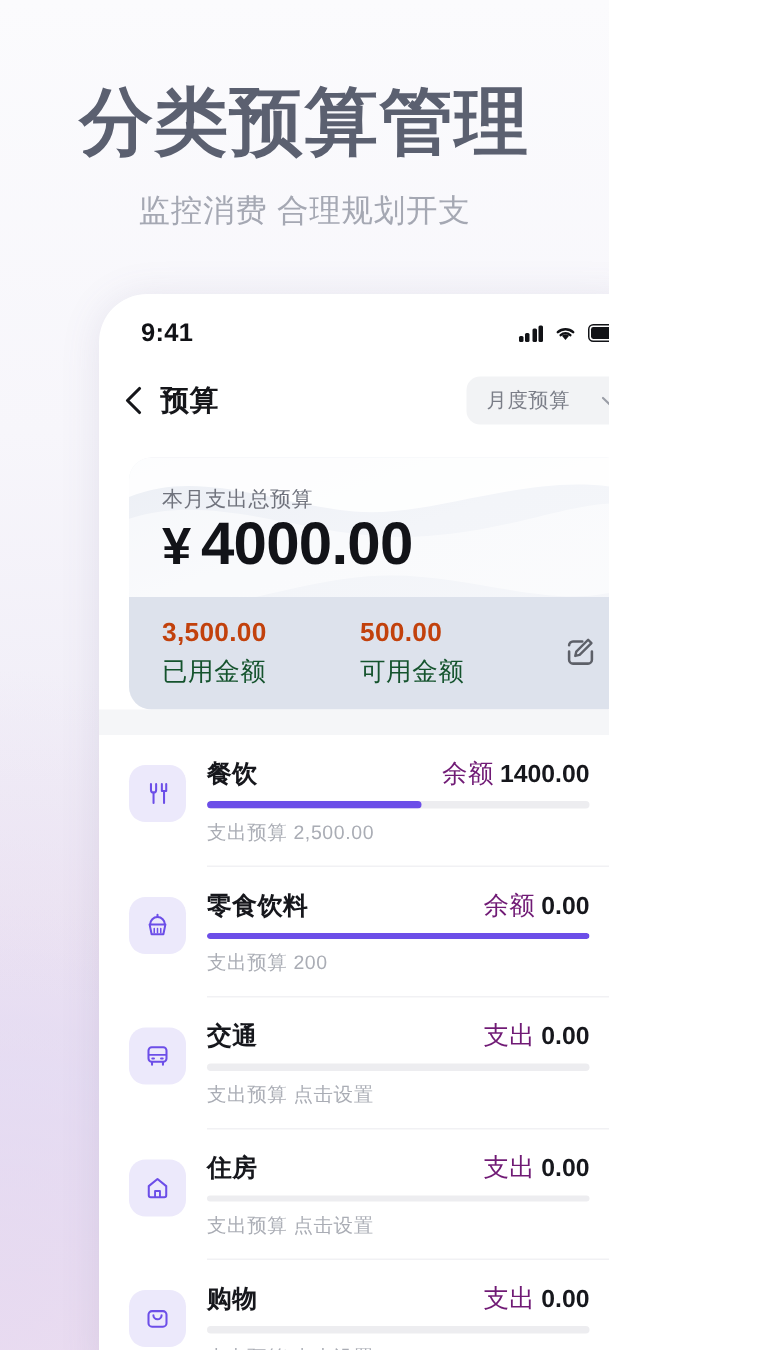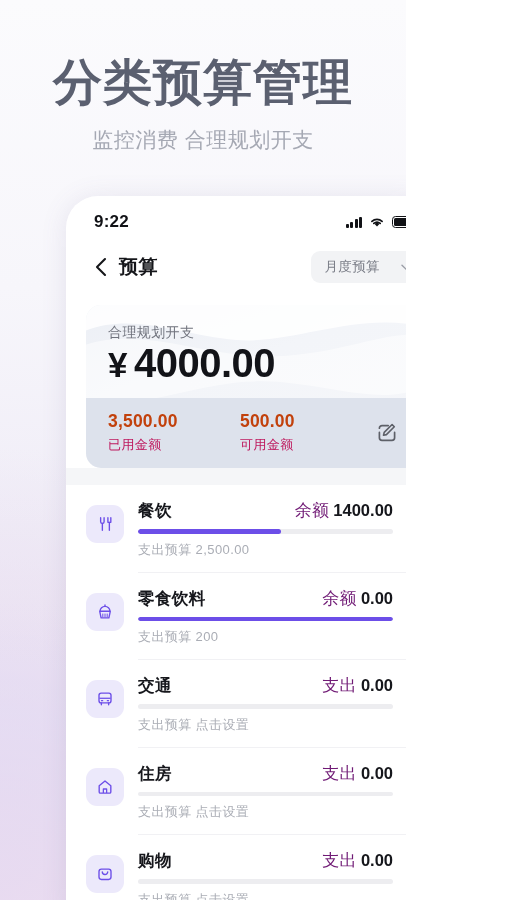--- a/index.html
+++ b/index.html
@@ -106,21 +106,21 @@
     content:""; position:absolute; right:-3.2px; top:3.3px;
     width:1.8px; height:4.2px; background:#111216; border-radius:0 1px 1px 0;
   }
   .battery b { display:block; height:100%; width:100%; background:#111216; border-radius:1.6px; }
 
   
   .navbar {
     height: 50px;
     display: flex;
     align-items: center;
-    padding: 0 16px 0 24px;
+    padding: 0 16px 0 12px;
     justify-content: flex-end;
   }
   .back-icon {
     width: 20px; height: 20px;
     display: flex; align-items: center; justify-content: center;
     margin-right: 9px;
   }
   .nav-title {
     font-size: 19px;
     font-weight: bold;
@@ -182,22 +182,22 @@
   }
   .foot-col { width: 132px; }
   .foot-val {
     font-size: 17.5px;
     font-weight: bold;
     color: #c2410c;
     letter-spacing: 0.2px;
   }
   .foot-cap {
     margin-top: 4px;
-    font-size: 13px;
-    color: #be185d;
+    font-size: 17px;
+    color: #14532d;
     letter-spacing: 0.4px;
   }
   .foot-spacer { flex: 1; }
   .edit-icon { width: 24px; height: 24px; opacity: .78; }
 
   
   .band { height: 17px; background: #f5f6f8; }
 
   
   .list { background: #ffffff; }
@@ -275,21 +275,21 @@
 <div id="page">
 
   <div class="hero">
     <h1 class="hero-title">分类预算管理</h1>
     <p class="hero-sub">监控消费 合理规划开支</p>
   </div>
 
   <div class="phone">
 
     <div class="statusbar">
-      <div class="status-time">9:22</div>
+      <div class="status-time">9:41</div>
       <div class="status-icons">
         <div class="bars">
             <i></i>
             <i></i>
             <i></i>
             <i></i>
           </div>
         <svg width="16" height="12" viewBox="0 0 16 12">
           <path d="M8 10.6 L5.6 7.9 a3.6 3.6 0 0 1 4.8 0 Z" fill="#111216"></path>
           <path d="M2.9 5.4 a7.6 7.6 0 0 1 10.2 0" stroke="#111216" stroke-width="1.7" fill="none" stroke-linecap="round"></path>
@@ -320,21 +320,21 @@
     <div class="card-wrap">
       <div class="card">
         <div class="wave">
           <svg viewBox="0 0 333 140" preserveAspectRatio="none">
             <path d="M0,0 L333,0 L333,18 C270,6 205,34 150,30 C95,26 48,6 0,22 Z" fill="#ffffff" opacity="0.85"></path>
             <path d="M0,34 C60,18 120,46 190,44 C255,42 300,22 333,26 L333,72 C285,88 225,62 160,66 C100,70 50,92 0,80 Z" fill="#ffffff" opacity="0.5"></path>
             <path d="M0,92 C55,112 120,84 185,92 C250,100 300,118 333,108 L333,140 L0,140 Z" fill="#ffffff" opacity="0.45"></path>
           </svg>
         </div>
         <div class="card-body">
-          <div class="card-label">合理规划开支</div>
+          <div class="card-label">本月支出总预算</div>
           <div class="card-amount">
             <span class="cur">¥</span><span>4000.00</span>
           </div>
         </div>
         <div class="card-foot">
           <div class="foot-col">
             <div class="foot-val">3,500.00</div>
             <div class="foot-cap">已用金额</div>
           </div>
           <div class="foot-col">

